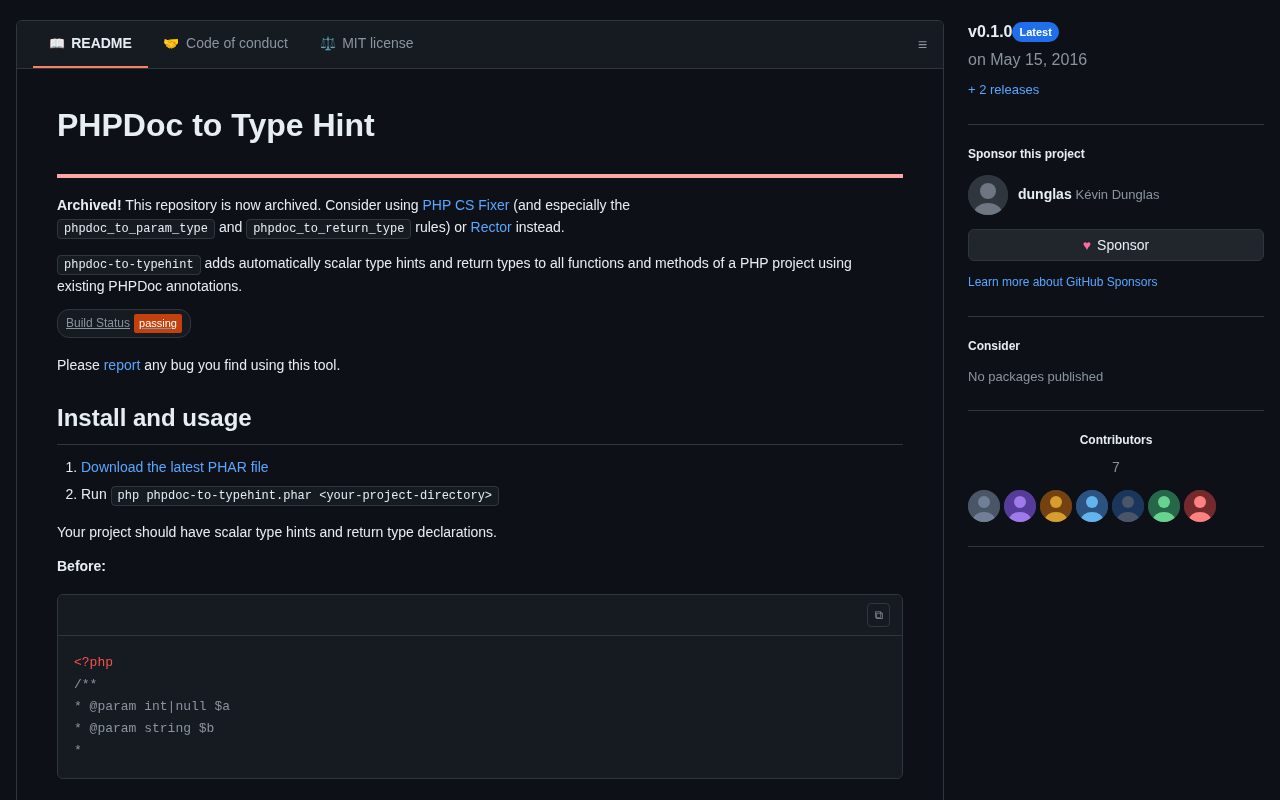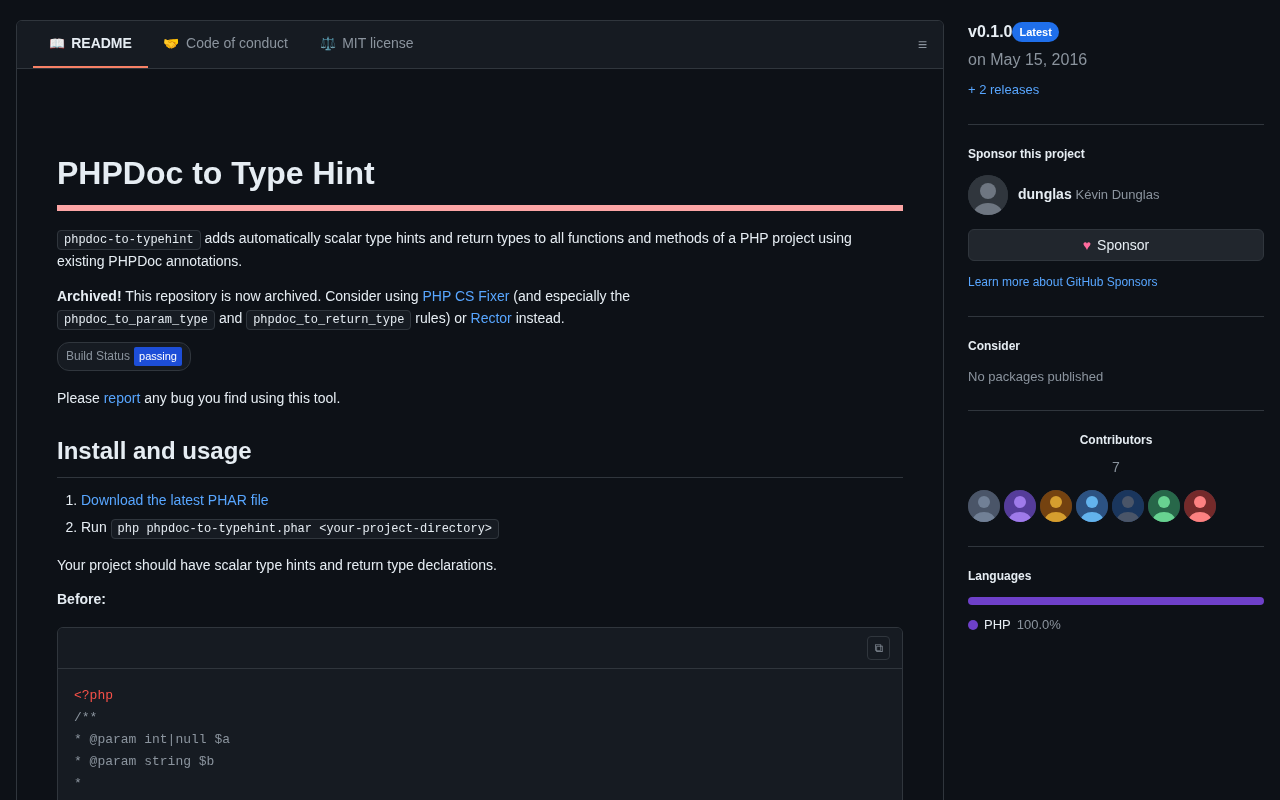--- a/index.html
+++ b/index.html
@@ -78,23 +78,22 @@
     
     .readme-body {
       padding: 32px 40px;
       background: #0d1117;
     }
     .readme-title {
       font-size: 32px;
       font-weight: 600;
       color: #e6edf3;
       margin-bottom: 16px;
-      padding-bottom: 8px;
-      border-bottom: 6px solid #fca5a5;
-      margin-top: 48px;
+      padding-bottom: 25px;
+      border-bottom: 4px solid #fca5a5;
     }
     .readme-text {
       color: #e6edf3;
       margin-bottom: 12px;
       line-height: 1.6;
     }
     .readme-text a {
       color: #58a6ff;
       text-decoration: none;
     }
@@ -112,23 +111,24 @@
       align-items: center;
       gap: 4px;
       background: #161b22;
       border: 1px solid #30363d;
       border-radius: 12px;
       padding: 4px 8px;
       font-size: 12px;
       color: #8b949e;
       margin-bottom: 16px;
       cursor: pointer;
+      text-decoration: underline;
     }
     .build-status-badge .badge-pass {
-      background: #1d4ed8;
+      background: #c2410c;
       color: #fff;
       border-radius: 2px;
       padding: 1px 5px;
       font-size: 11px;
     }
     .warning-text strong {
       font-weight: 700;
     }
     .section-heading {
       font-size: 24px;
@@ -364,26 +364,26 @@
       </div>
       <div class="tab-bar-right">
         <span class="list-icon">≡</span>
       </div>
     </div>
 
     <div class="readme-body">
       <h1 class="readme-title">PHPDoc to Type Hint</h1>
 
       <p class="readme-text">
-        <code class="inline-code">phpdoc-to-typehint</code><span> adds automatically scalar type hints and return types to all functions and methods of a PHP project using existing PHPDoc annotations.</span>
-      </p>
-
-      <p class="readme-text">
         <strong>Archived!</strong><span> This repository is now archived. Consider using </span><a href="#">PHP CS Fixer</a><span> (and especially the</span><br>
         <code class="inline-code">phpdoc_to_param_type</code><span> and </span><code class="inline-code">phpdoc_to_return_type</code><span> rules) or </span><a href="#">Rector</a><span> instead.</span>
+      </p>
+
+      <p class="readme-text">
+        <code class="inline-code">phpdoc-to-typehint</code><span> adds automatically scalar type hints and return types to all functions and methods of a PHP project using existing PHPDoc annotations.</span>
       </p>
 
       <div class="build-status-badge">
         <span>Build Status</span>
         <span class="badge-pass">passing</span>
       </div>
 
 
       <p class="readme-text">
         <span>Please </span><a href="#">report</a><span> any bug you find using this tool.</span>
@@ -519,24 +519,15 @@
               <rect width="32" height="32" fill="#742a2a"></rect>
               <circle cx="16" cy="12" r="6" fill="#fc8181"></circle>
               <ellipse cx="16" cy="30" rx="11" ry="8" fill="#fc8181"></ellipse>
             </svg>
         </div>
       </div>
     </div>
 
     <hr class="sidebar-divider">
 
-    <div class="sidebar-section">
-      <div class="sidebar-heading">Languages</div>
-      <div class="languages-bar"></div>
-      <div class="language-item">
-        <span class="lang-dot"></span>
-        <span class="lang-name">PHP</span>
-        <span class="lang-pct">100.0%</span>
-      </div>
-    </div>
 
   </div>
 </div>
 
 </body></html>

